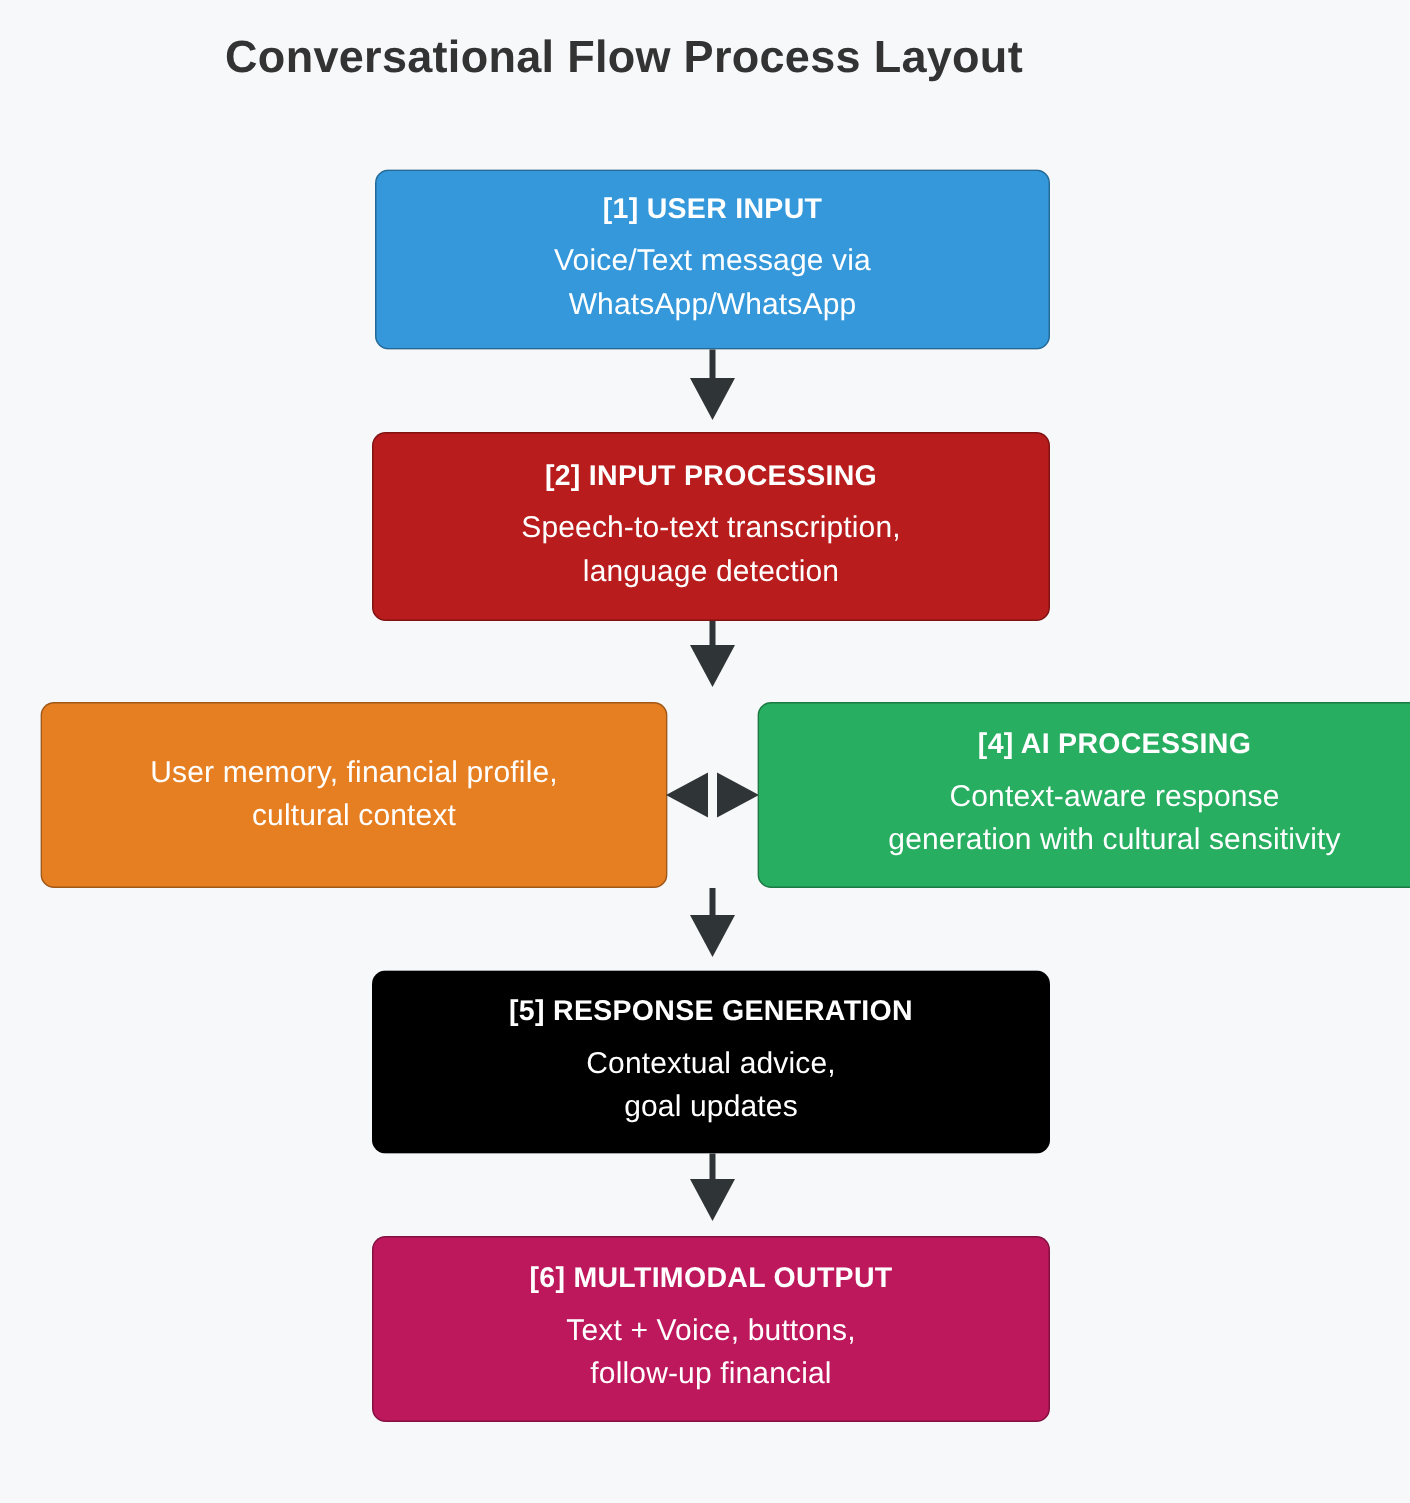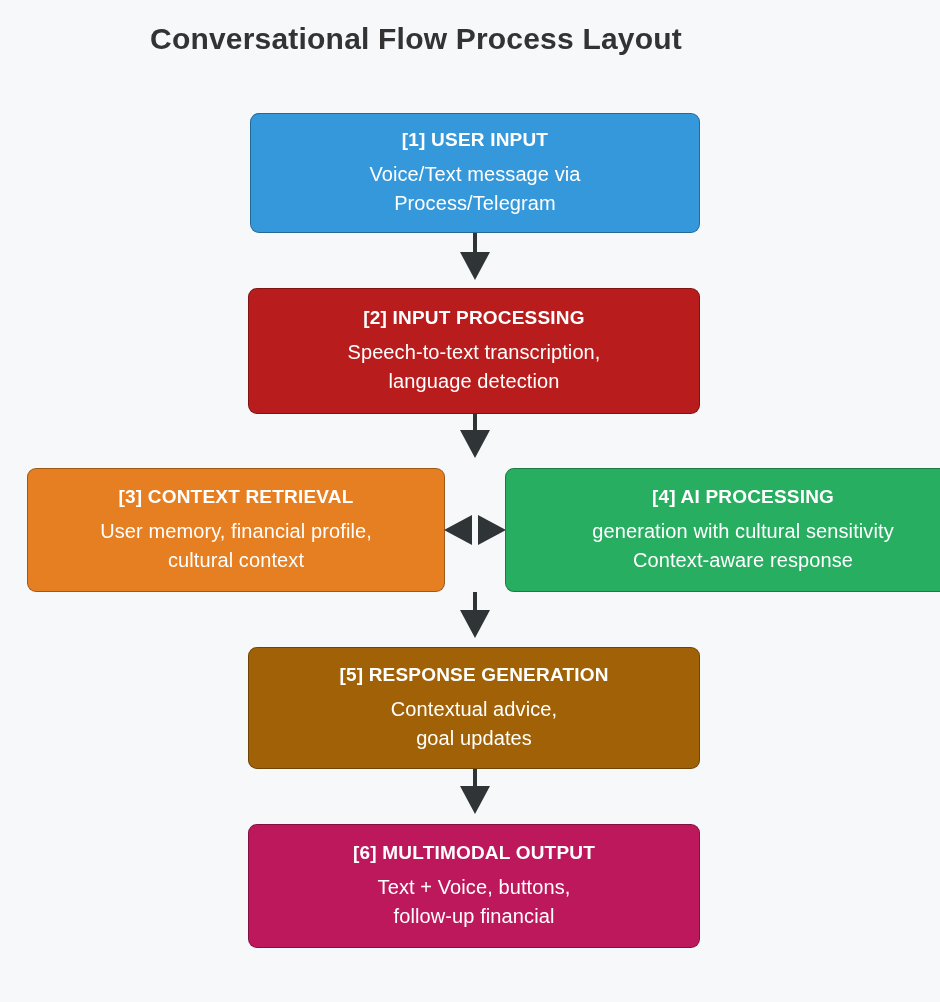--- a/index.html
+++ b/index.html
@@ -98,63 +98,62 @@
 <body>
 
 <div id="canvas">
 
   <div class="diagram-title">Conversational Flow Process Layout</div>
 
   <div class="node" style="left:250px; top:113px; width:450px; height:120px; background:#3498db;">
     <div class="node-title">[1] USER INPUT</div>
     <div class="node-desc">
       <span class="line">Voice/Text message via</span>
-      <span class="line">Process/Telegram</span>
+      <span class="line">WhatsApp/WhatsApp</span>
     </div>
   </div>
 
   <div class="connector" style="left:473px; top:233px; height:35px;"></div>
   <div class="arrowhead" style="left:460px; top:252px;"></div>
 
   <div class="node" style="left:248px; top:288px; width:452px; height:126px; background:#b91c1c;">
     <div class="node-title">[2] INPUT PROCESSING</div>
     <div class="node-desc">
       <span class="line">Speech-to-text transcription,</span>
       <span class="line">language detection</span>
     </div>
   </div>
 
   <div class="connector" style="left:473px; top:414px; height:32px;"></div>
   <div class="arrowhead" style="left:460px; top:430px;"></div>
 
   <div class="node" style="left:27px; top:468px; width:418px; height:124px; background:#e67e22;">
-    <div class="node-title">[3] CONTEXT RETRIEVAL</div>
     <div class="node-desc">
       <span class="line">User memory, financial profile,</span>
       <span class="line">cultural context</span>
     </div>
   </div>
 
   <div class="bidir" style="left:444px; top:515px; width:62px; height:30px;">
     <div class="head-left"></div>
     <div class="head-right"></div>
   </div>
 
   <div class="node" style="left:505px; top:468px; width:476px; height:124px; background:#27ae60;">
     <div class="node-title">[4] AI PROCESSING</div>
     <div class="node-desc">
+      <span class="line">Context-aware response</span>
       <span class="line">generation with cultural sensitivity</span>
-      <span class="line">Context-aware response</span>
     </div>
   </div>
 
   <div class="connector" style="left:473px; top:592px; height:36px;"></div>
   <div class="arrowhead" style="left:460px; top:610px;"></div>
 
-  <div class="node" style="left:248px; top:647px; width:452px; height:122px; background:#a16207;">
+  <div class="node" style="left:248px; top:647px; width:452px; height:122px; background:#000000;">
     <div class="node-title">[5] RESPONSE GENERATION</div>
     <div class="node-desc">
       <span class="line">Contextual advice,</span>
       <span class="line">goal updates</span>
     </div>
   </div>
 
   <div class="connector" style="left:473px; top:769px; height:33px;"></div>
   <div class="arrowhead" style="left:460px; top:786px;"></div>
 

